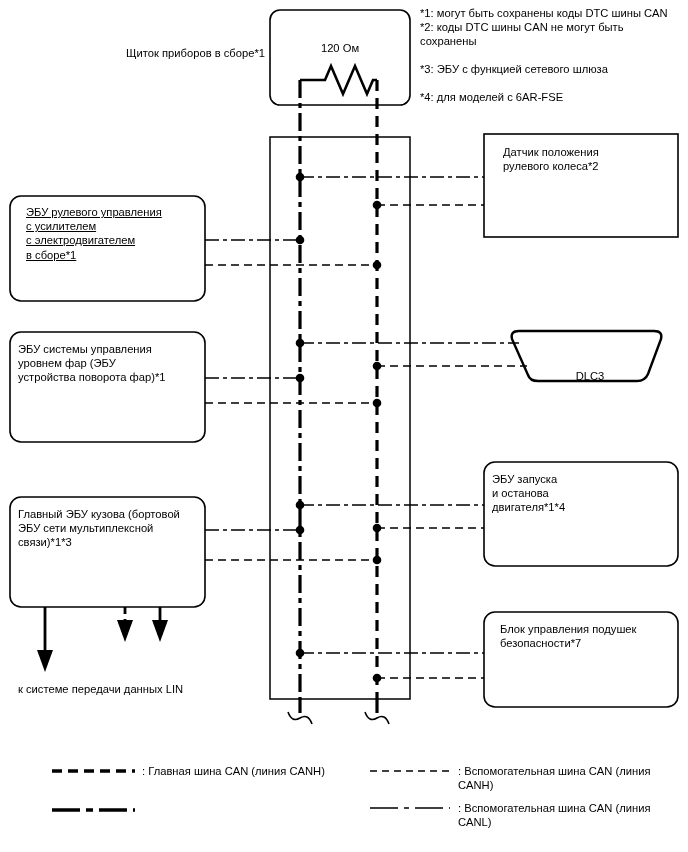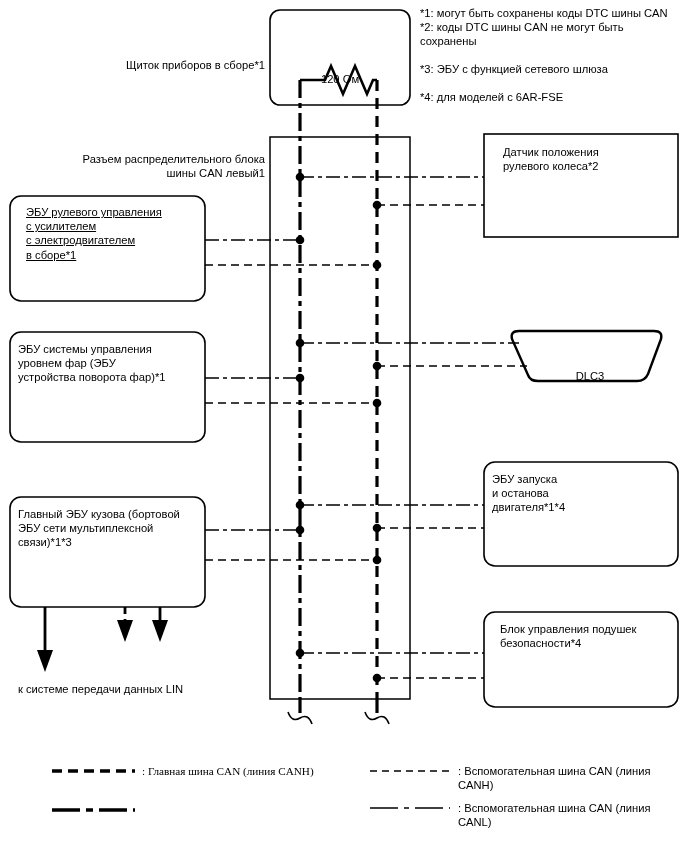--- a/index.html
+++ b/index.html
@@ -1,21 +1,21 @@
 <!DOCTYPE html>
 <html><head>
 <meta charset="utf-8">
 <style>
   html,body{margin:0;padding:0;background:#ffffff;}
   body{width:688px;height:852px;position:relative;
        font-family:"Liberation Sans","DejaVu Sans",sans-serif;color:#000;}
   #diagram{position:absolute;left:0;top:0;width:688px;height:852px;}
   .lbl{position:absolute;font-size:11.2px;line-height:14.2px;color:#000;
        white-space:pre-line;}
-  .lbl-r{text-align:right;margin-top:12px;}
+  .lbl-r{text-align:right;}
   .lbl-c{text-align:center;}
   svg{display:block;}
 </style>
 </head>
 <body>
 
 <div id="diagram">
 
 <svg width="688" height="852" viewBox="0 0 688 852">
 
@@ -98,52 +98,50 @@
 
   <line x1="52" y1="771" x2="135" y2="771" stroke="#000" stroke-width="3.4" stroke-dasharray="10 6"></line>
   <line x1="52" y1="810" x2="135" y2="810" stroke="#000" stroke-width="3.4" stroke-dasharray="28 6 7 6"></line>
   <line x1="370" y1="771" x2="450" y2="771" stroke="#000" stroke-width="1.3" stroke-dasharray="7 5"></line>
   <line x1="370" y1="808" x2="450" y2="808" stroke="#000" stroke-width="1.3" stroke-dasharray="28 6 5 6"></line>
 
 </svg>
 
 <div class="lbl lbl-r" style="left:20px;top:46px;width:245px;">Щиток приборов в сборе*1</div>
 
-<div class="lbl lbl-c" style="left:280px;top:41px;width:120px;margin-top:31px;">120 Ом</div>
+<div class="lbl lbl-c" style="left:280px;top:41px;width:120px;">120 Ом</div>
 
-<div class="lbl lbl-r" style="left:20px;top:140px;width:245px;">Разъем распределительного блока
-шины CAN левый1</div>
 
 <div class="lbl" style="left:26px;top:205px;width:175px;text-decoration:underline;">ЭБУ рулевого управления
 с усилителем
 с электродвигателем
 в сборе*1</div>
 <div class="lbl" style="left:18px;top:342px;width:185px;">ЭБУ системы управления
 уровнем фар (ЭБУ
 устройства поворота фар)*1</div>
 <div class="lbl" style="left:18px;top:507px;width:185px;">Главный ЭБУ кузова (бортовой
 ЭБУ сети мультиплексной
 связи)*1*3</div>
 
 <div class="lbl" style="left:503px;top:145px;width:175px;">Датчик положения
 рулевого колеса*2</div>
 <div class="lbl lbl-c" style="left:530px;top:341px;width:120px;margin-top:28px;">DLC3</div>
 <div class="lbl" style="left:492px;top:472px;width:175px;">ЭБУ запуска
 и останова
 двигателя*1*4</div>
 <div class="lbl" style="left:500px;top:622px;width:180px;">Блок управления подушек
-безопасности*4</div>
+безопасности*7</div>
 
 <div class="lbl" style="left:18px;top:682px;width:250px;">к системе передачи данных LIN</div>
 
 <div class="lbl" style="left:420px;top:6px;width:265px;">*1: могут быть сохранены коды DTC шины CAN</div>
 <div class="lbl" style="left:420px;top:20px;width:265px;">*2: коды DTC шины CAN не могут быть
 сохранены</div>
 <div class="lbl" style="left:420px;top:62px;width:265px;">*3: ЭБУ с функцией сетевого шлюза</div>
 <div class="lbl" style="left:420px;top:90px;width:265px;">*4: для моделей с 6AR-FSE</div>
 
-<div class="lbl" style="left:142px;top:764px;width:230px;font-family:Liberation Serif, serif;">: Главная шина CAN (линия CANH)</div>
+<div class="lbl" style="left:142px;top:764px;width:230px;">: Главная шина CAN (линия CANH)</div>
 <div class="lbl" style="left:458px;top:764px;width:225px;">: Вспомогательная шина CAN (линия
 CANH)</div>
 <div class="lbl" style="left:458px;top:801px;width:225px;">: Вспомогательная шина CAN (линия
 CANL)</div>
 
 </div>
 
 </body></html>

